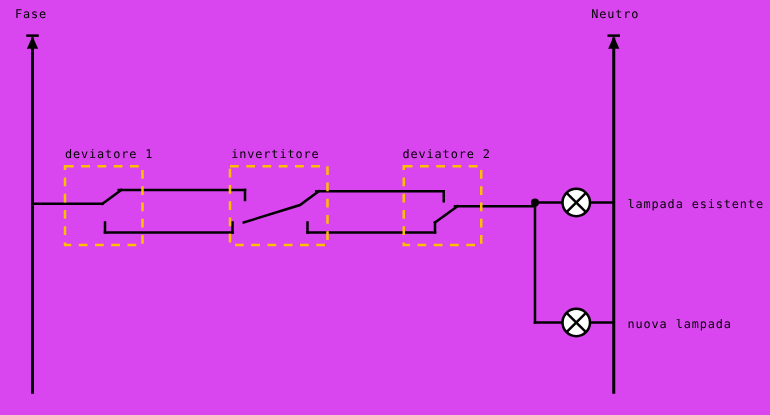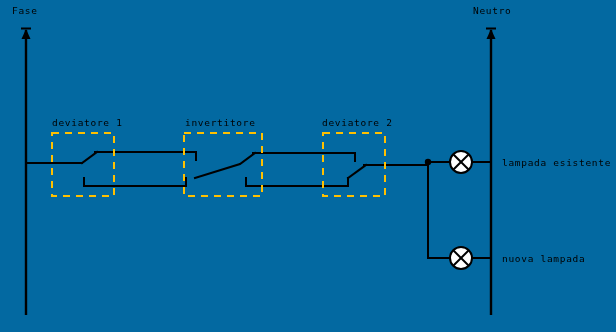--- a/index.html
+++ b/index.html
@@ -10,21 +10,21 @@
   body {
     width: 616px;
     height: 332px;
     font-family: "DejaVu Sans Mono", monospace;
     overflow: hidden;
   }
   #diagram-root {
     position: relative;
     width: 616px;
     height: 332px;
-    background: #0369a1;
+    background: #d946ef;
   }
   svg#circuit {
     display: block;
     width: 616px;
     height: 332px;
   }
   .wire {
     stroke: #000000;
     stroke-width: 2;
     fill: none;

